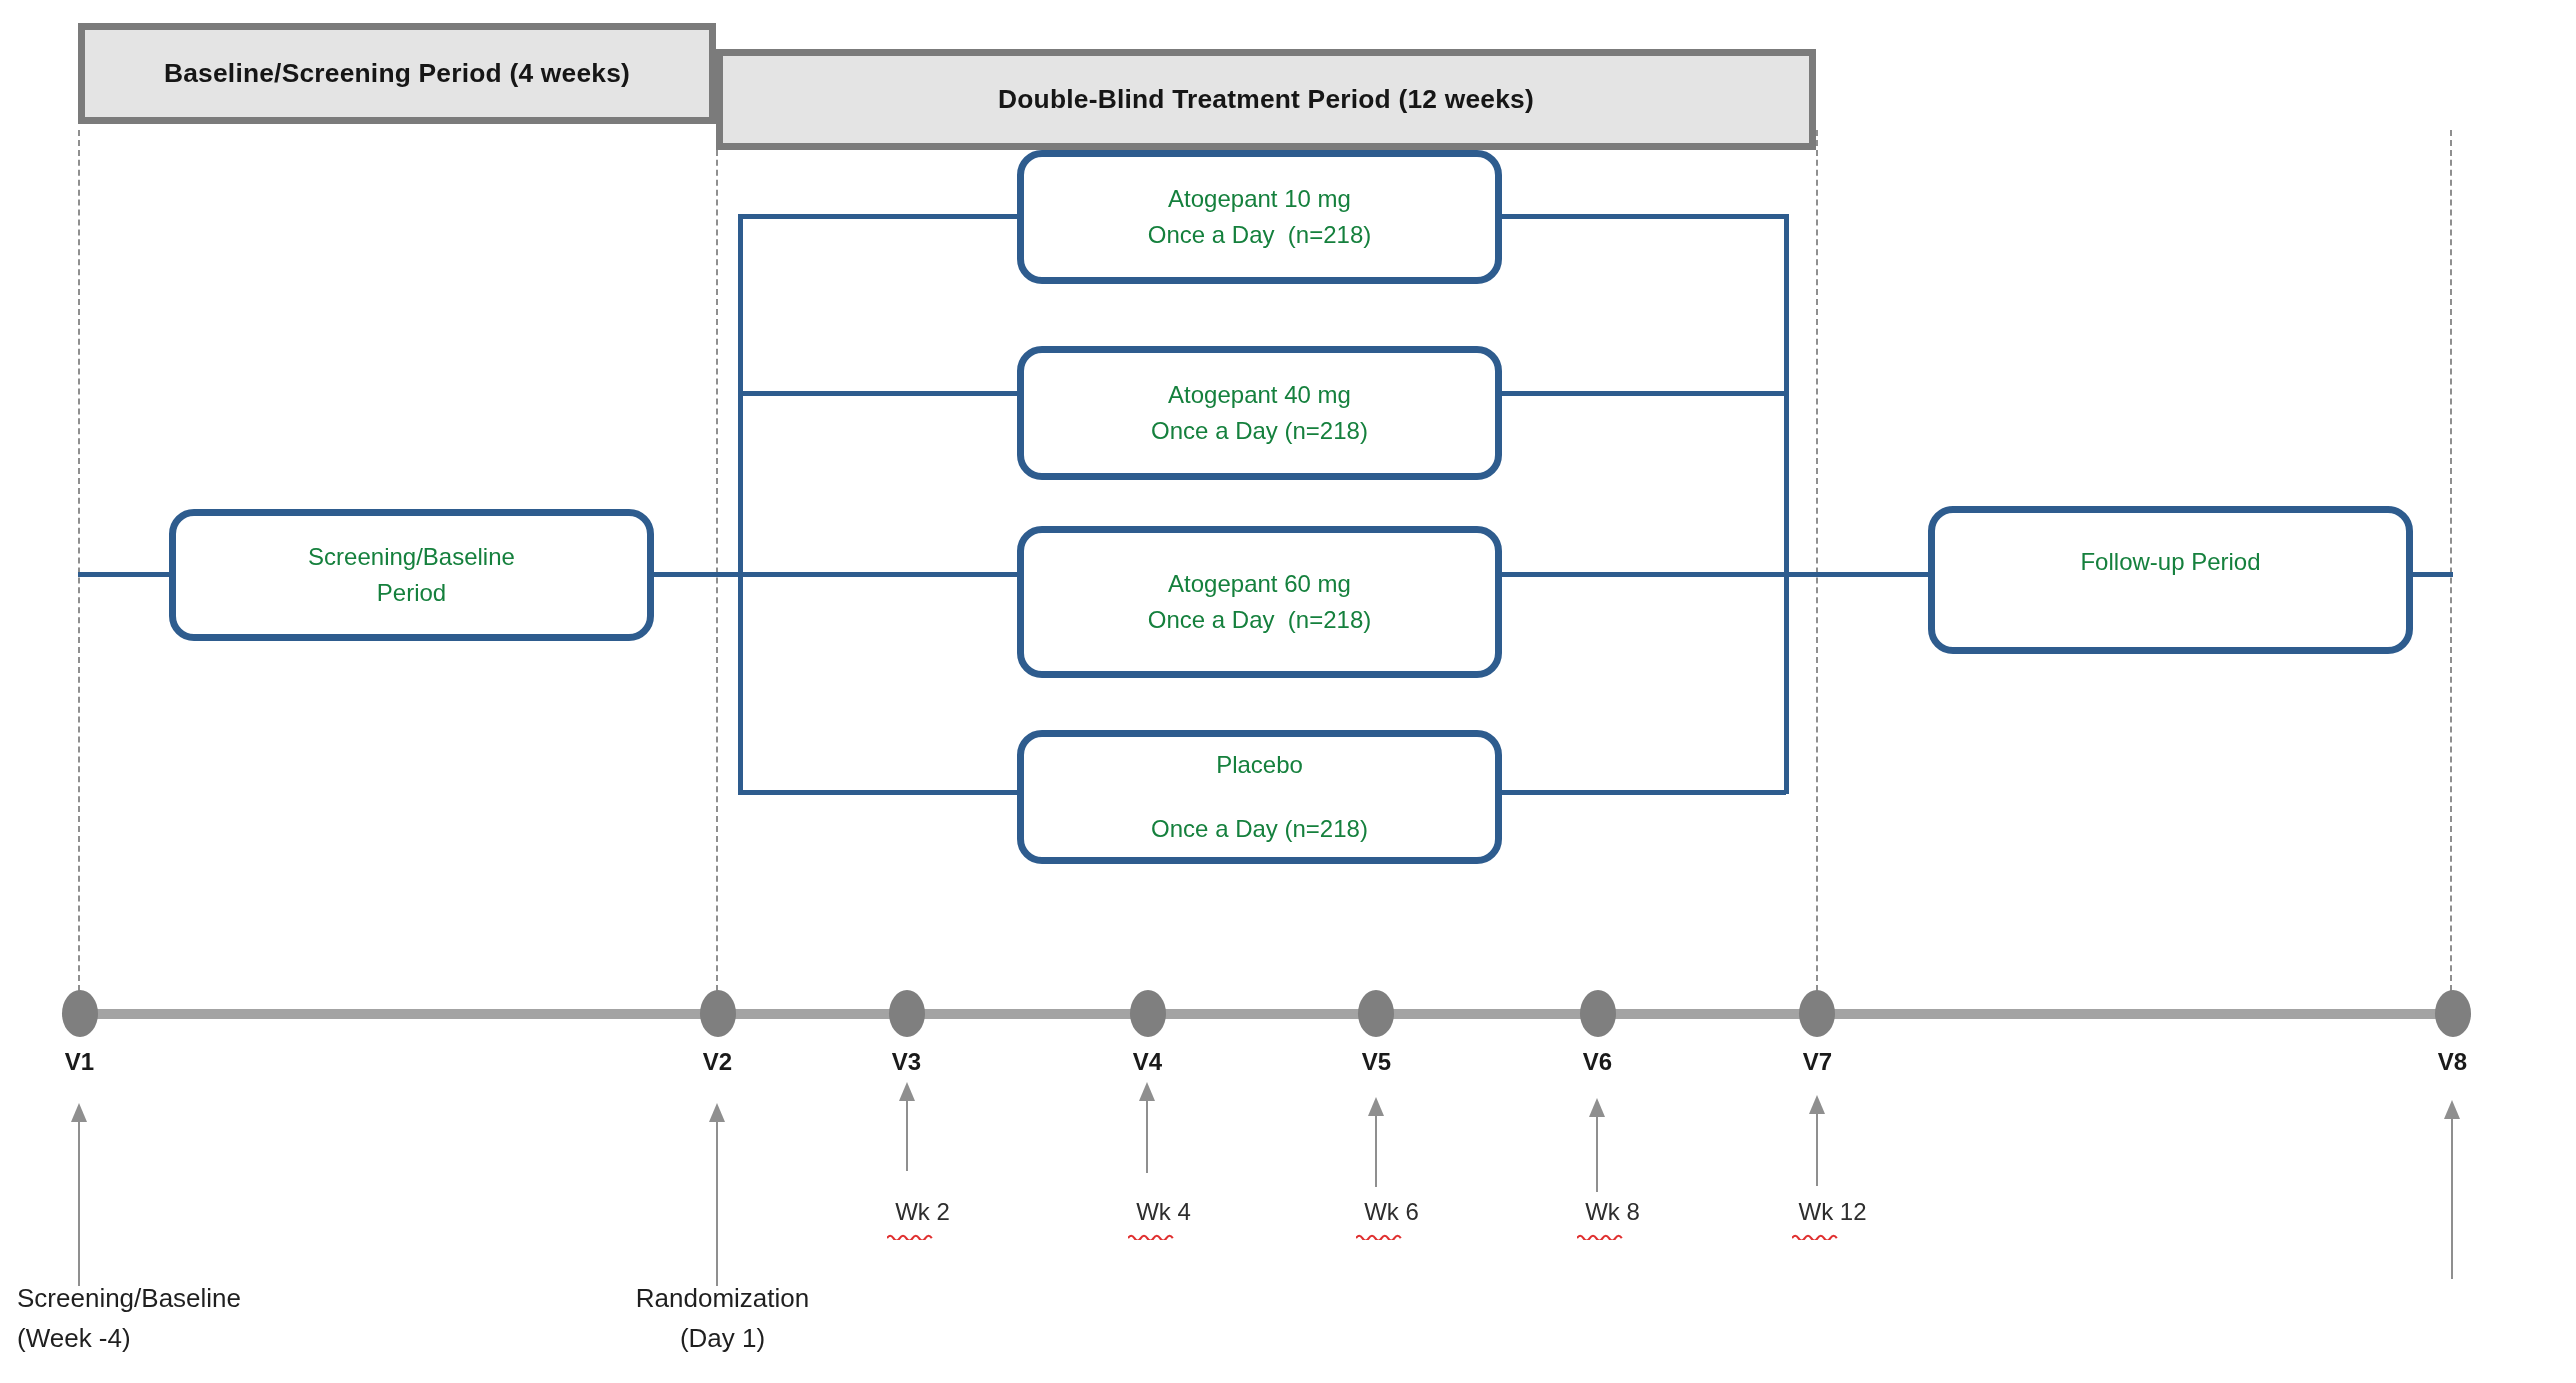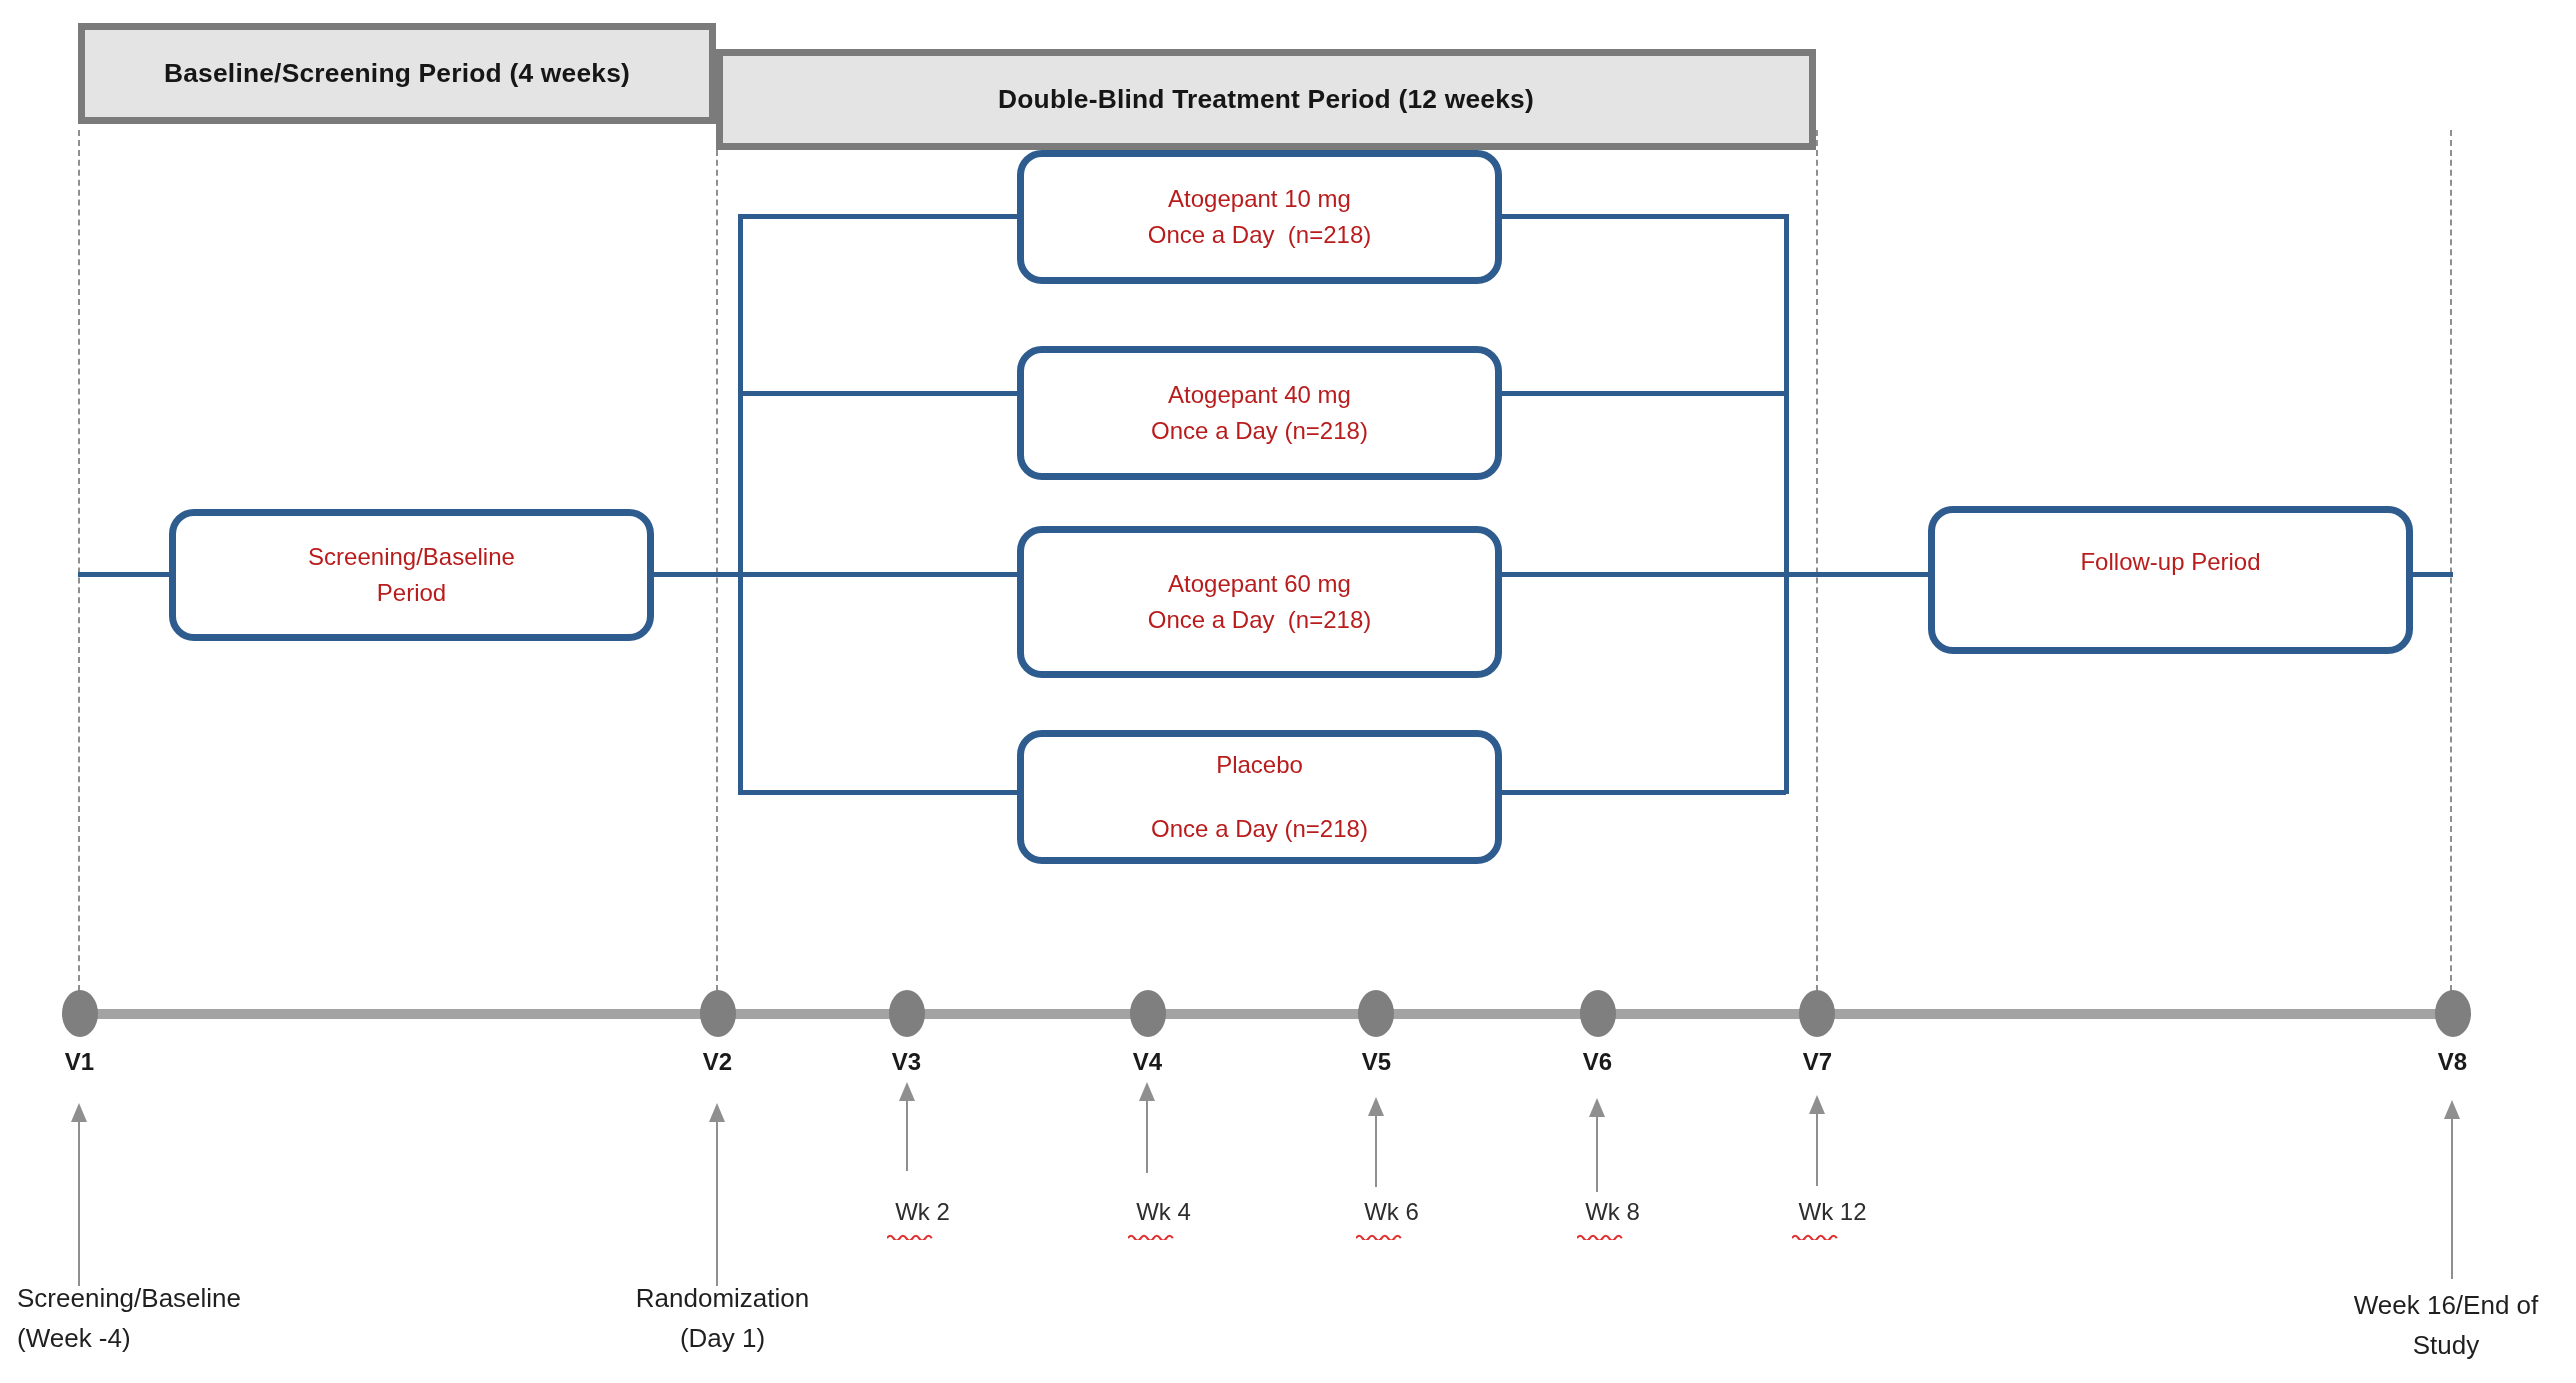--- a/index.html
+++ b/index.html
@@ -22,21 +22,21 @@
     display:flex;align-items:center;justify-content:center;
     font-size:26.4px;font-weight:bold;color:#161616;letter-spacing:0.2px;
   }
   
   .bluel{position:absolute;background:#2e5c8e;}
   
   .flowbox{
     position:absolute;background:#ffffff;
     border:7px solid #2e5c8e;border-radius:25px;box-sizing:border-box;
     display:flex;flex-direction:column;align-items:center;justify-content:center;
-    font-size:24px;color:#b91c1c;line-height:36px;text-align:center;
+    font-size:24px;color:#15803d;line-height:36px;text-align:center;
   }
   .flowbox .bl{white-space:pre;}
   
   .tl-bar{position:absolute;background:#a3a3a3;}
   .tl-dot{
     position:absolute;width:36px;height:47px;border-radius:50%;
     background:#7f7f7f;
   }
   .vlabel{
     position:absolute;top:1048px;width:93px;text-align:center;
@@ -196,19 +196,15 @@
     </svg>
 
   <div class="note" style="left:17px;top:1278px;width:326px;">
     <div>Screening/Baseline</div>
     <div>(Week -4)</div>
   </div>
   <div class="note center" style="left:598px;top:1278px;width:249px;">
     <div>Randomization</div>
     <div>(Day 1)</div>
   </div>
-  <div class="note center" style="left:2318px;top:1285px;width:256px;">
-    <div>Week 16/End of</div>
-    <div>Study</div>
-  </div>
 
 </div>
 
 
 </body></html>

